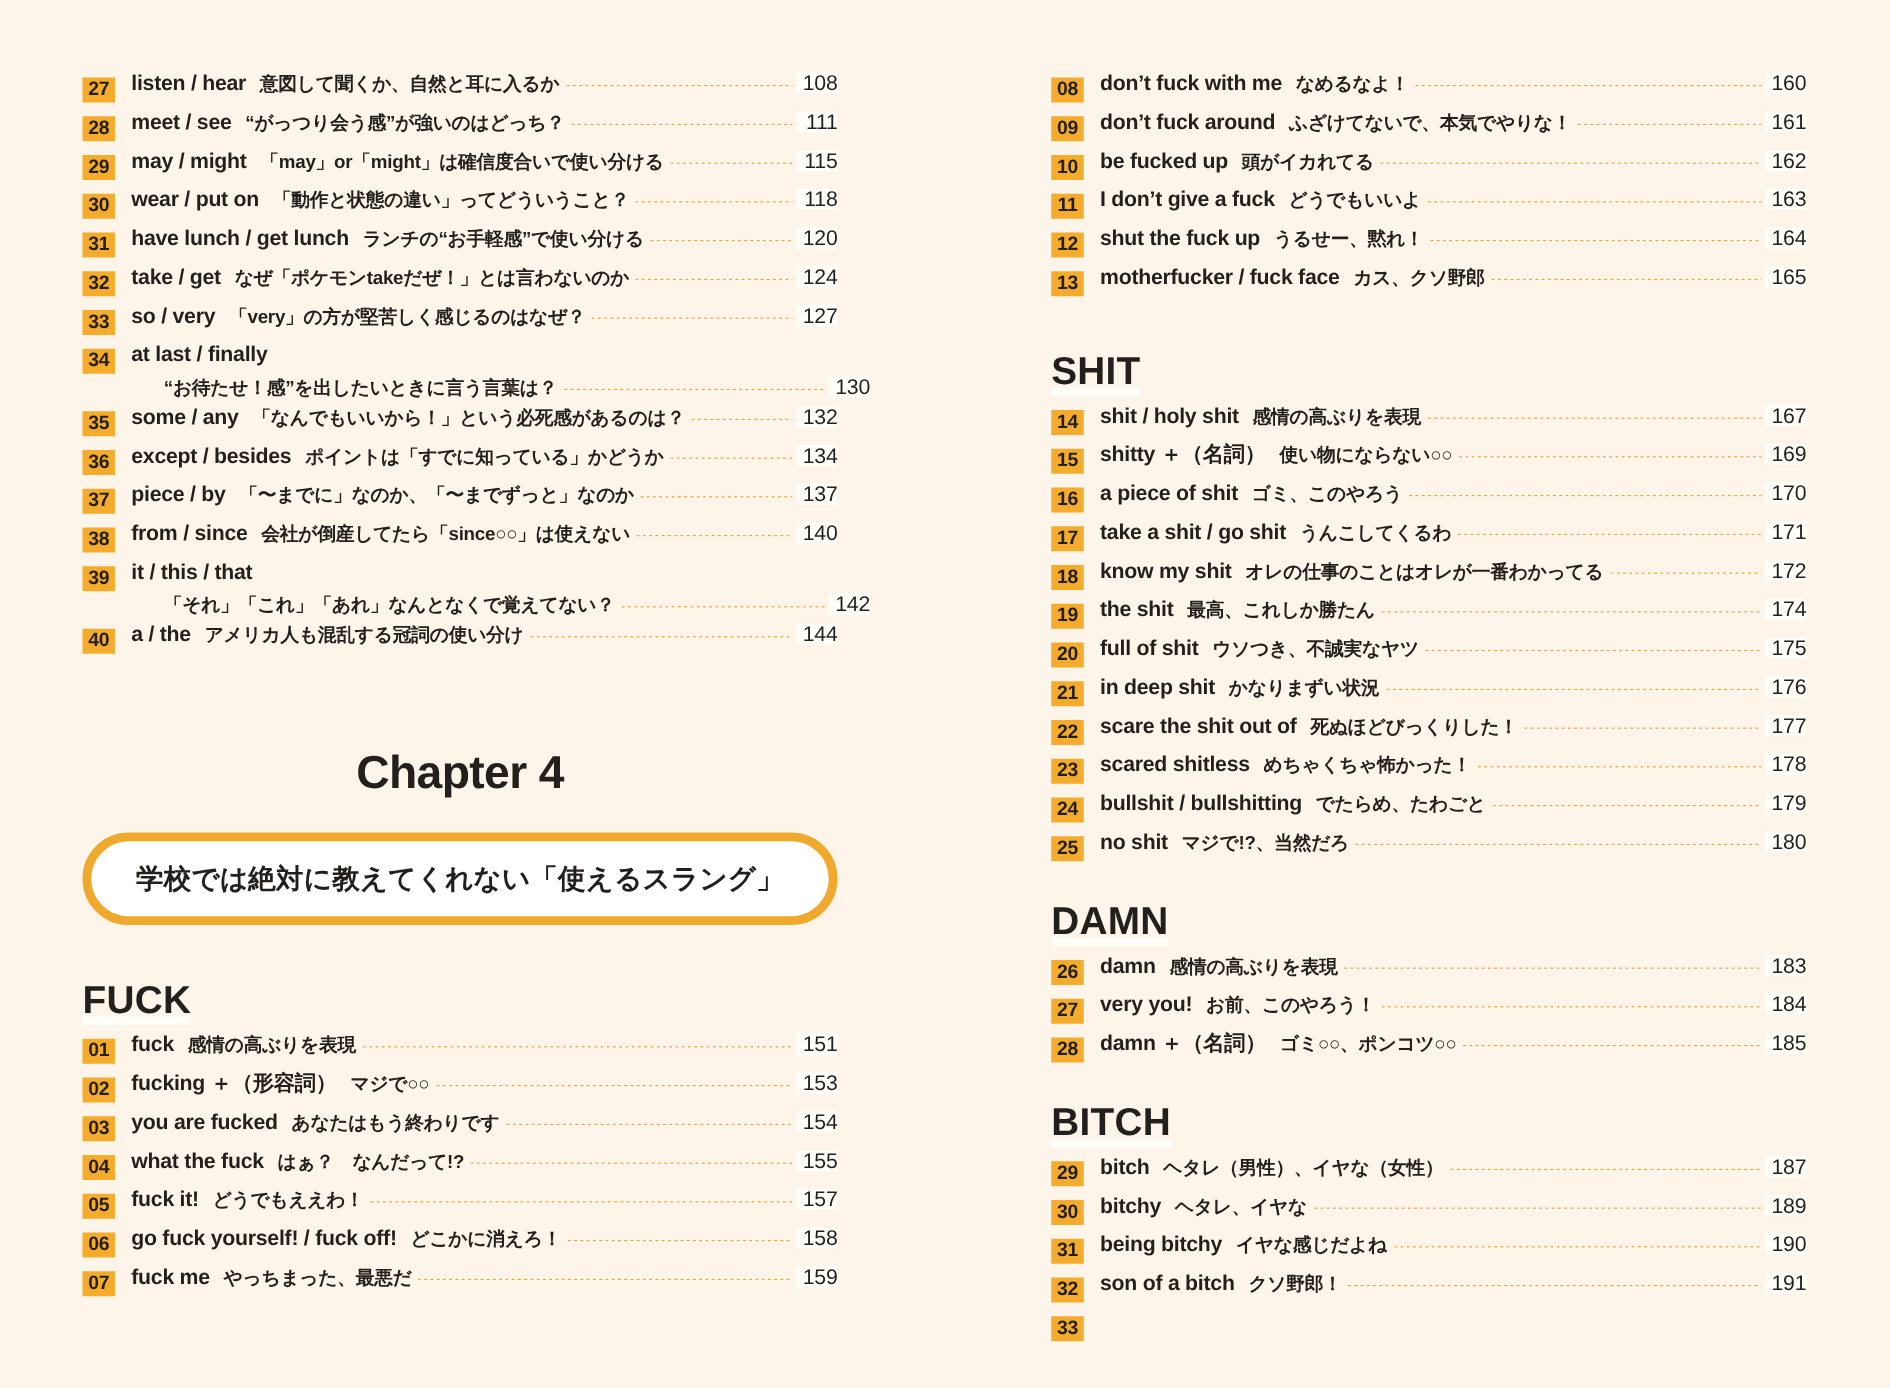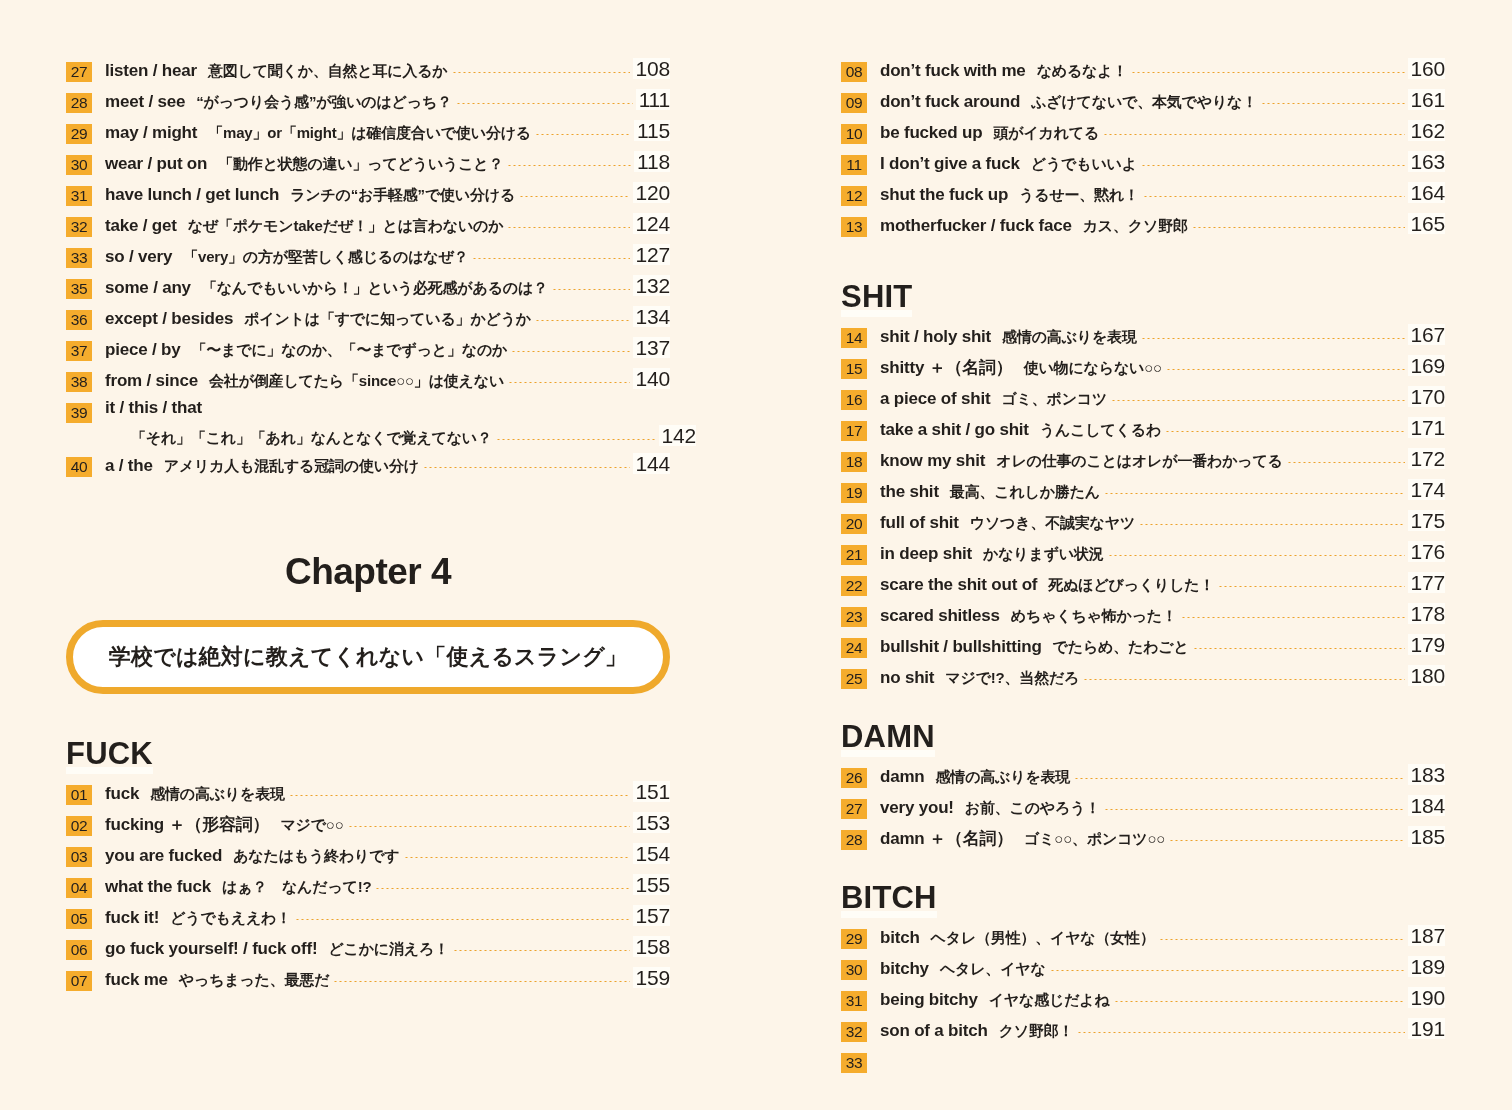--- a/index.html
+++ b/index.html
@@ -36,21 +36,21 @@
     margin-bottom: 7px;
     line-height: 1.0;
   }
   .badge {
     flex: 0 0 auto;
     display: inline-block;
     min-width: 26px;
     height: 20px;
     background: #f5ac2d;
     color: #231f1c;
-    font-weight: normal;
+    font-weight: bold;
     font-size: 15.5px;
     line-height: 20px;
     text-align: center;
     letter-spacing: -0.3px;
     margin-right: 13px;
     margin-top: 4px;
     box-sizing: border-box;
     padding: 0 2px;
   }
   .entry-body {
@@ -85,21 +85,21 @@
     position: relative;
     top: -3px;
     margin: 0 3px 0 4px;
     background-image: radial-gradient(circle, #eda22b 0.9px, transparent 1.1px);
     background-size: 5px 3px;
     background-repeat: repeat-x;
     background-position: 0 center;
   }
   .pnum {
     flex: 0 0 auto;
-    font-size: 21px;
+    font-size: 17px;
     color: #231f1c;
     text-align: right;
     min-width: 30px;
     letter-spacing: -0.2px;
     background: #fffdf7;
     padding-left: 3px;
   }
   
   .subline {
     display: flex;
@@ -236,20 +236,33 @@
           <div class="entry-body">
             <div class="line">
               <span class="term">so / very</span>
               <span class="gloss">「very」の方が堅苦しく感じるのはなぜ？</span>
               <span class="leader"></span>
               <span class="pnum">127</span>
             </div>
           </div>
         </div>
         <div class="entry">
+          <span class="badge">34</span>
+          <div class="entry-body">
+            <div class="line">
+              <span class="term">at last / finally</span>
+            </div>
+            <div class="subline">
+              <span class="gloss nogap">“お待たせ！感”を出したいときに言う言葉は？</span>
+              <span class="leader"></span>
+              <span class="pnum">130</span>
+            </div>
+          </div>
+        </div>
+        <div class="entry">
           <span class="badge">35</span>
           <div class="entry-body">
             <div class="line">
               <span class="term">some / any</span>
               <span class="gloss">「なんでもいいから！」という必死感があるのは？</span>
               <span class="leader"></span>
               <span class="pnum">132</span>
             </div>
           </div>
         </div>
@@ -491,21 +504,21 @@
                   <span class="leader"></span>
                   <span class="pnum">169</span>
                 </div>
               </div>
             </div>
             <div class="entry">
               <span class="badge">16</span>
               <div class="entry-body">
                 <div class="line">
                   <span class="term">a piece of shit</span>
-                  <span class="gloss">ゴミ、ポンコツ</span>
+                  <span class="gloss">ゴミ、このやろう</span>
                   <span class="leader"></span>
                   <span class="pnum">170</span>
                 </div>
               </div>
             </div>
             <div class="entry">
               <span class="badge">17</span>
               <div class="entry-body">
                 <div class="line">
                   <span class="term">take a shit / go shit</span>

